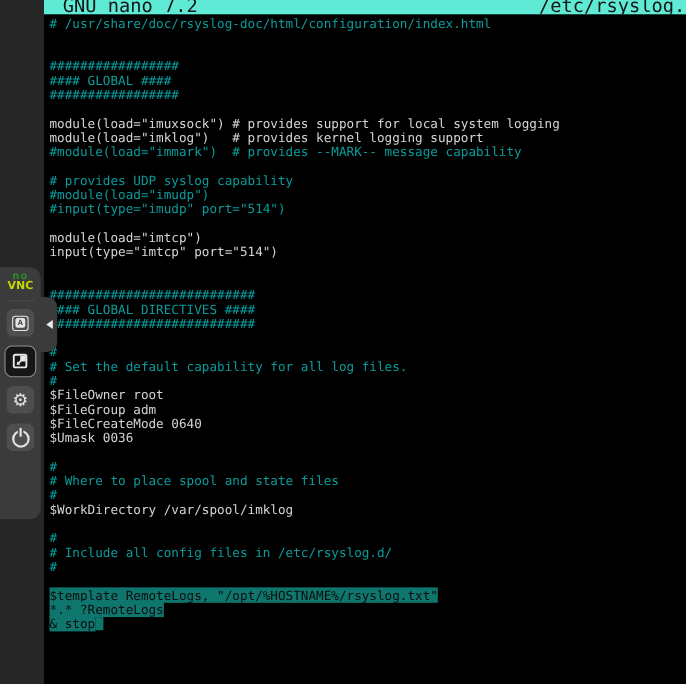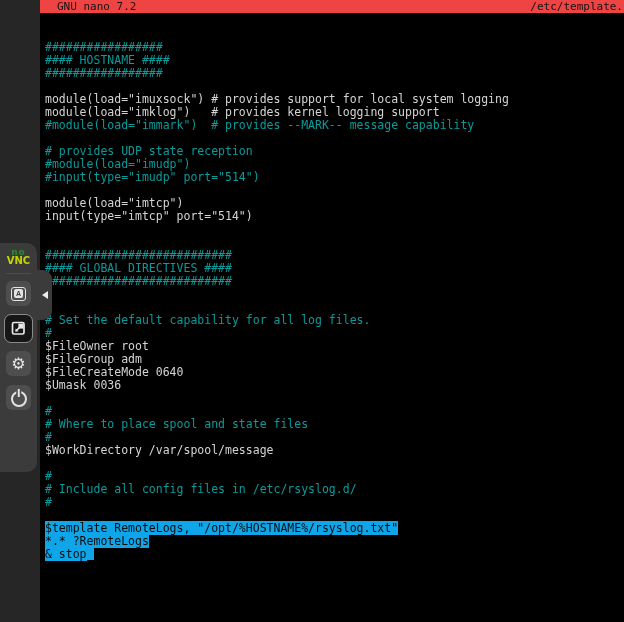--- a/index.html
+++ b/index.html
@@ -4,34 +4,34 @@
 <style>
   html,body{margin:0;padding:0}
   body{
     width:624px;height:622px;background:#262626;position:relative;
     overflow:hidden;font-family:"DejaVu Sans",sans-serif;
   }
 
   
   .terminal{position:absolute;left:40px;top:0;width:584px;height:622px;background:#000;}
   .titlebar{
-    position:relative;height:13px;background:#ef4444;color:#141414;
-    font-family:"DejaVu Sans Mono",monospace;font-size:11px;line-height:13px;
+    position:relative;height:13px;background:#5eead4;color:#141414;
+    font-family:"DejaVu Sans Mono",monospace;font-size:17px;line-height:13px;
     overflow:hidden;
   }
   .tb-app{position:absolute;left:17px;top:0;white-space:pre}
   .tb-file{position:absolute;right:1px;top:0;white-space:pre}
   .content{
     padding:2px 0 0 5px;
     font-family:"DejaVu Sans Mono",monospace;font-size:11.5px;line-height:13px;
   }
   .line{height:13px;white-space:pre}
   .line.comment span{color:#0b9b9b}
   .line.code span{color:#d4d4d4}
-  .line.selected span{background:#0ea5e9;color:#0d0d0d}
+  .line.selected span{background:#0f766e;color:#0d0d0d}
   .cursor{display:inline-block;width:7px;height:12px;background:#c9c9c9;vertical-align:-2px}
 
   
   .handle{
     position:absolute;left:30px;top:270px;width:22px;height:50px;background:#3b3b3b;
     border-radius:0 9px 9px 0;z-index:4;display:flex;align-items:center;
     justify-content:flex-end;padding-right:4px;box-sizing:border-box;cursor:pointer;
   }
   .tri{width:0;height:0;border-top:4px solid transparent;border-bottom:4px solid transparent;border-right:6px solid #ececec}
 
@@ -60,34 +60,35 @@
   .power-bar{position:absolute;left:50%;transform:translateX(-50%);top:-4px;width:2.5px;height:8px;background:#e3e3e3;box-shadow:0 0 0 1.5px #4e4e4e}
 </style>
 </head>
 <body>
 
 <div class="stage">
 
   <div class="terminal">
     <div class="titlebar">
       <span class="tb-app">GNU nano 7.2</span>
-      <span class="tb-file">/etc/template.</span>
+      <span class="tb-file">/etc/rsyslog.</span>
     </div>
     <div class="content" id="editor-lines">
+        <div class="line comment"><span># /usr/share/doc/rsyslog-doc/html/configuration/index.html</span></div>
         <div class="line blank"><span></span></div>
         <div class="line blank"><span></span></div>
         <div class="line comment"><span>#################</span></div>
-        <div class="line comment"><span>#### HOSTNAME ####</span></div>
+        <div class="line comment"><span>#### GLOBAL ####</span></div>
         <div class="line comment"><span>#################</span></div>
         <div class="line blank"><span></span></div>
         <div class="line code"><span>module(load="imuxsock") # provides support for local system logging</span></div>
         <div class="line code"><span>module(load="imklog")   # provides kernel logging support</span></div>
         <div class="line comment"><span>#module(load="immark")  # provides --MARK-- message capability</span></div>
         <div class="line blank"><span></span></div>
-        <div class="line comment"><span># provides UDP state reception</span></div>
+        <div class="line comment"><span># provides UDP syslog capability</span></div>
         <div class="line comment"><span>#module(load="imudp")</span></div>
         <div class="line comment"><span>#input(type="imudp" port="514")</span></div>
         <div class="line blank"><span></span></div>
         <div class="line code"><span>module(load="imtcp")</span></div>
         <div class="line code"><span>input(type="imtcp" port="514")</span></div>
         <div class="line blank"><span></span></div>
         <div class="line blank"><span></span></div>
         <div class="line comment"><span>###########################</span></div>
         <div class="line comment"><span>#### GLOBAL DIRECTIVES ####</span></div>
         <div class="line comment"><span>###########################</span></div>
@@ -96,21 +97,21 @@
         <div class="line comment"><span># Set the default capability for all log files.</span></div>
         <div class="line comment"><span>#</span></div>
         <div class="line code"><span>$FileOwner root</span></div>
         <div class="line code"><span>$FileGroup adm</span></div>
         <div class="line code"><span>$FileCreateMode 0640</span></div>
         <div class="line code"><span>$Umask 0036</span></div>
         <div class="line blank"><span></span></div>
         <div class="line comment"><span>#</span></div>
         <div class="line comment"><span># Where to place spool and state files</span></div>
         <div class="line comment"><span>#</span></div>
-        <div class="line code"><span>$WorkDirectory /var/spool/message</span></div>
+        <div class="line code"><span>$WorkDirectory /var/spool/imklog</span></div>
         <div class="line blank"><span></span></div>
         <div class="line comment"><span>#</span></div>
         <div class="line comment"><span># Include all config files in /etc/rsyslog.d/</span></div>
         <div class="line comment"><span>#</span></div>
         <div class="line blank"><span></span></div>
         <div class="line selected"><span>$template RemoteLogs, "/opt/%HOSTNAME%/rsyslog.txt"</span></div>
         <div class="line selected"><span>*.* ?RemoteLogs</span></div>
         <div class="line selected"><span>&amp; stop</span><span class="cursor"></span></div>
       </div>
   </div>

